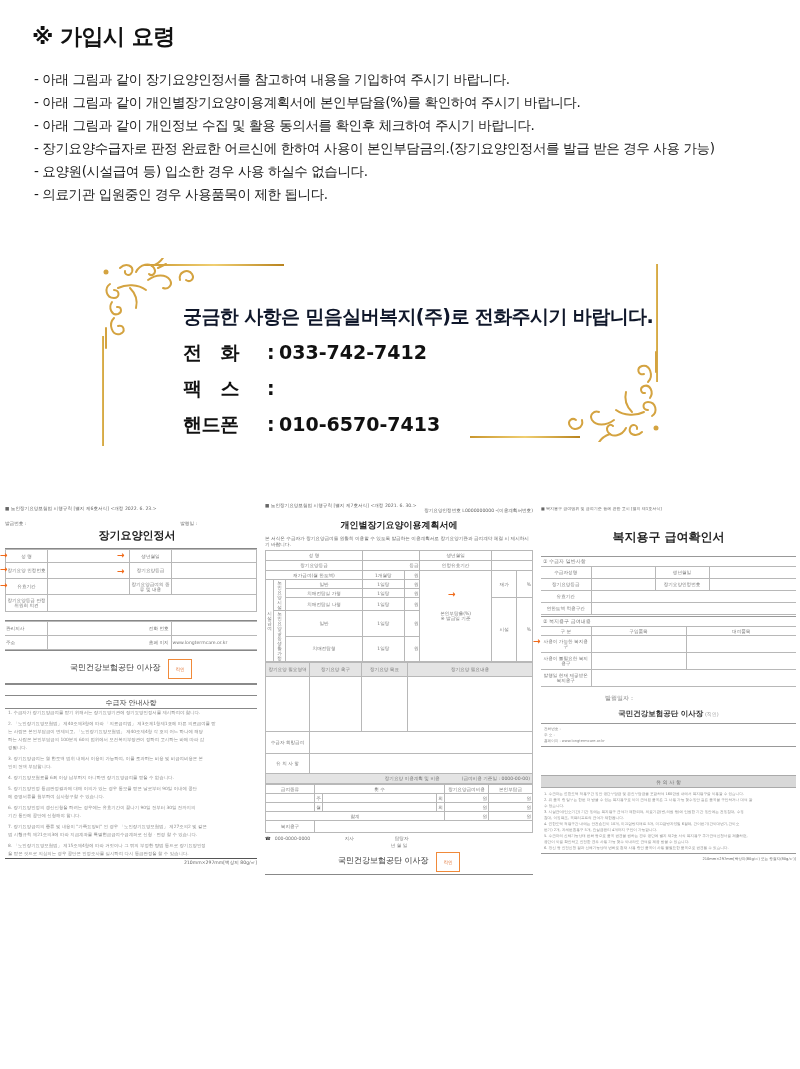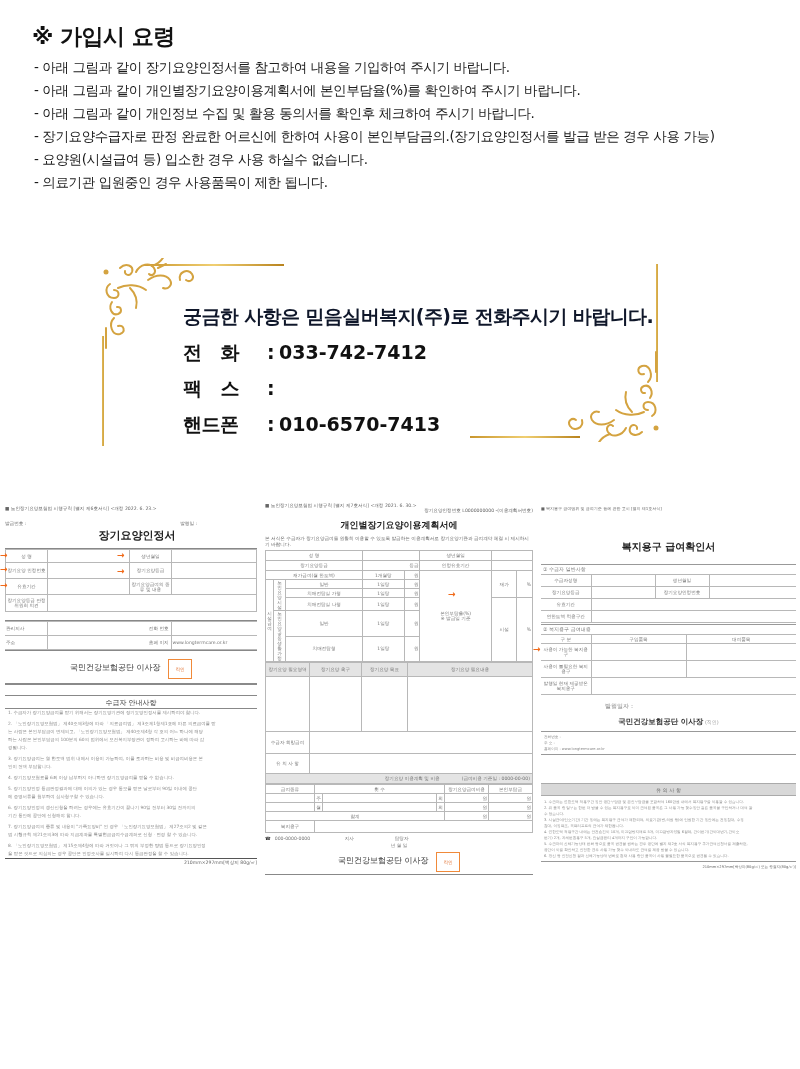--- a/index.html
+++ b/index.html
@@ -1,18 +1,18 @@
 <!DOCTYPE html>
 <html><head>
 <meta charset="utf-8">
 <style>
   * { box-sizing: border-box; margin: 0; padding: 0; }
   body { width: 800px; height: 1069px; background: #ffffff; font-family: "DejaVu Sans", sans-serif; color: #1a1a1a; position: relative; overflow: hidden; }
   .page-title { position: absolute; left: 32px; top: 22px; font-size: 22px; font-weight: bold; letter-spacing: -0.5px; color: #111; }
-  .guide-list { position: absolute; left: 34px; top: 56px; list-style: none; }
+  .guide-list { position: absolute; left: 34px; top: 68px; list-style: none; }
   .guide-list li { font-size: 13.5px; height: 23px; line-height: 23px; color: #1b1b1b; letter-spacing: -0.4px; white-space: nowrap; }
 
   .contact-box { position: absolute; left: 100px; top: 250px; width: 560px; height: 195px; }
   .frame-line { position: absolute; background: linear-gradient(90deg, #c9962e, #f0cf72, #b8831e); }
   .contact-text { position: absolute; left: 83px; top: 48px; }
   .contact-headline { font-size: 19px; font-weight: bold; color: #0f172a; height: 36px; line-height: 36px; letter-spacing: -0.6px; }
   .contact-row { font-size: 19px; font-weight: bold; height: 36px; line-height: 36px; color: #111; display: flex; }
   .contact-label { display: inline-block; width: 84px; letter-spacing: 6px; }
   .contact-label.tight { letter-spacing: -0.5px; }
   .contact-sep { display: inline-block; width: 12px; }
@@ -320,21 +320,21 @@
   <div style="font-size:4.6px;color:#777;text-align:center;margin-top:2px;">년 월 일</div>
   <div style="text-align:center;margin-top:2px;height:22px;line-height:22px;">
     <span style="font-size:8px;color:#333;">국민건강보험공단 이사장</span>
     <span class="stamp">직인</span>
   </div>
   <div class="rule-thin" style="margin-top:2px;background:#888;"></div>
 </div>
 
 <div class="form" style="left:541px;width:255px;">
   <div class="hdr" style="margin-top:6px;font-size:4px;">■ 복지용구 급여범위 및 급여기준 등에 관한 고시 [별지 제1호서식]</div>
-  <div class="ftitle" style="font-size:10px;margin:29px 0 10px;">복지용구 급여확인서</div>
+  <div class="ftitle" style="font-size:12px;margin:18px 0 10px;">복지용구 급여확인서</div>
   <div class="rule-thin" style="background:#999;"></div>
   <div style="font-size:5px;color:#777;height:9px;line-height:9px;padding-left:2px;">① 수급자 일반사항</div>
   <table>
     <tbody>
         <tr style="height:12px;">
           <td style="width:50px;border-left:none;">수급자성명</td>
           <td style="width:64px;"></td>
           <td style="width:54px;">생년월일</td>
           <td style="border-right:none;"></td>
         </tr>

